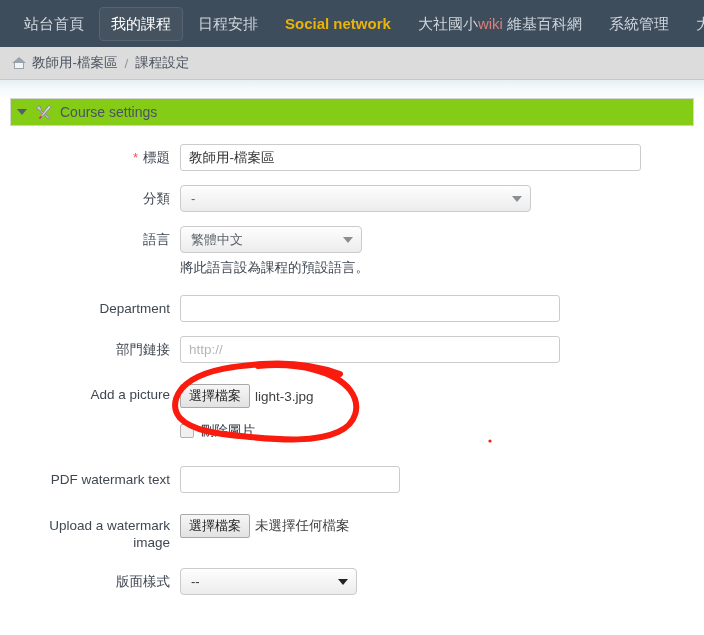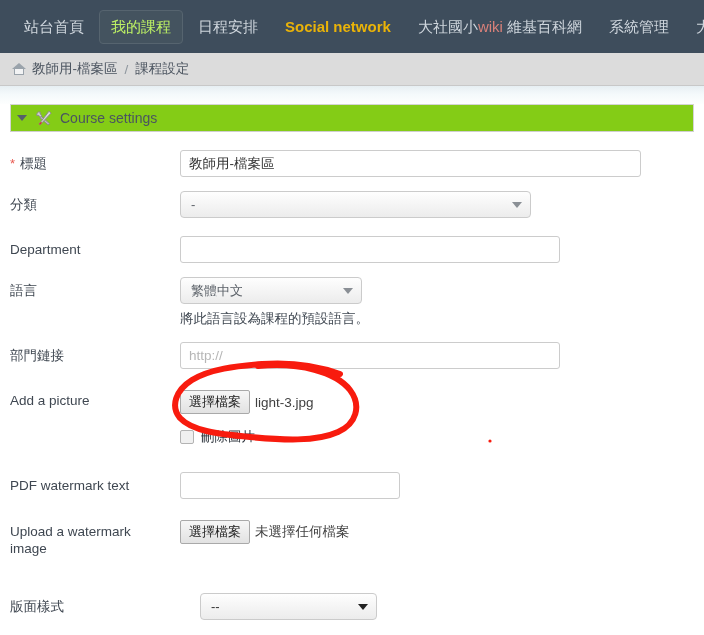--- a/index.html
+++ b/index.html
@@ -12,21 +12,21 @@
     overflow: hidden;
     background: #ffffff;
     font-family: "Liberation Sans", "DejaVu Sans", sans-serif;
     font-size: 13px;
     color: #333333;
     position: relative;
   }
 
   
   #navbar {
-    height: 53px;
+    height: 47px;
     background: #3e4d5c;
     display: flex;
     align-items: center;
     padding-left: 12px;
     box-sizing: border-box;
     position: relative;
   }
   .nav-item {
     color: #cfd6dd;
     font-size: 15px;
@@ -34,21 +34,21 @@
     margin-right: 3px;
     white-space: nowrap;
     border: 1px solid transparent;
     border-radius: 4px;
     line-height: 18px;
     cursor: pointer;
   }
   .nav-item.active {
     background: #44535f;
     border: 1px solid #56646f;
-    color: #bef264;
+    color: #ffffff;
   }
   .nav-item.bright {
     color: #eab308;
     font-weight: bold;
   }
   .wiki-red { color: #d9817a; }
 
   
   #breadcrumb-bar {
     height: 33px;
@@ -137,20 +137,21 @@
   }
   .form-row {
     display: flex;
     align-items: flex-start;
     margin-bottom: 14px;
     position: relative;
   }
   .f-label {
     width: 170px;
     flex: none;
+    text-align: right;
     padding-right: 10px;
     box-sizing: border-box;
     font-size: 13.5px;
     color: #3f4751;
     line-height: 16px;
     padding-top: 6px;
   }
   .f-label.tall { line-height: 17px; }
   .req-star {
     color: #e8584f;
@@ -315,38 +316,38 @@
   <div class="form-row">
     <div class="f-label">分類</div>
     <div class="f-field">
       <div class="sel" id="category-select">
         <span>-</span>
         <span class="sel-caret"></span>
       </div>
     </div>
   </div>
 
-  <div class="form-row" style="margin-top:18px;">
-    <div class="f-label">Department</div>
-    <div class="f-field">
-      <input class="txt" id="dept-input" type="text" value="" style="">
-    </div>
-  </div>
-
   <div class="form-row">
     <div class="f-label">語言</div>
     <div class="f-field">
       <div class="sel" id="language-select">
         <span>繁體中文</span>
         <span class="sel-caret"></span>
       </div>
       <div class="helptext">將此語言設為課程的預設語言。</div>
     </div>
   </div>
 
+  <div class="form-row" style="margin-top:18px;">
+    <div class="f-label">Department</div>
+    <div class="f-field">
+      <input class="txt" id="dept-input" type="text" value="" style="">
+    </div>
+  </div>
+
   <div class="form-row" style="margin-top:14px;">
     <div class="f-label">部門鏈接</div>
     <div class="f-field">
       <input class="txt" id="depturl-input" type="text" placeholder="http://" style="">
     </div>
   </div>
 
   <div class="form-row" style="margin-top:18px;">
     <div class="f-label">Add a picture</div>
     <div class="f-field">
@@ -371,21 +372,21 @@
   <div class="form-row" style="margin-top:18px;">
     <div class="f-label tall">Upload a watermark image</div>
     <div class="f-field">
       <div class="file-row">
         <span class="file-btn">選擇檔案</span>
         <span class="file-name">未選擇任何檔案</span>
       </div>
     </div>
   </div>
 
-  <div class="form-row" style="margin-top:36px;gap:20px;">
+  <div class="form-row" style="margin-top:17px;">
     <div class="f-label">版面樣式</div>
     <div class="f-field">
       <div class="sel" id="layout-select">
         <span>--</span>
         <span class="sel-caret"></span>
       </div>
     </div>
   </div>
 
 </div>

